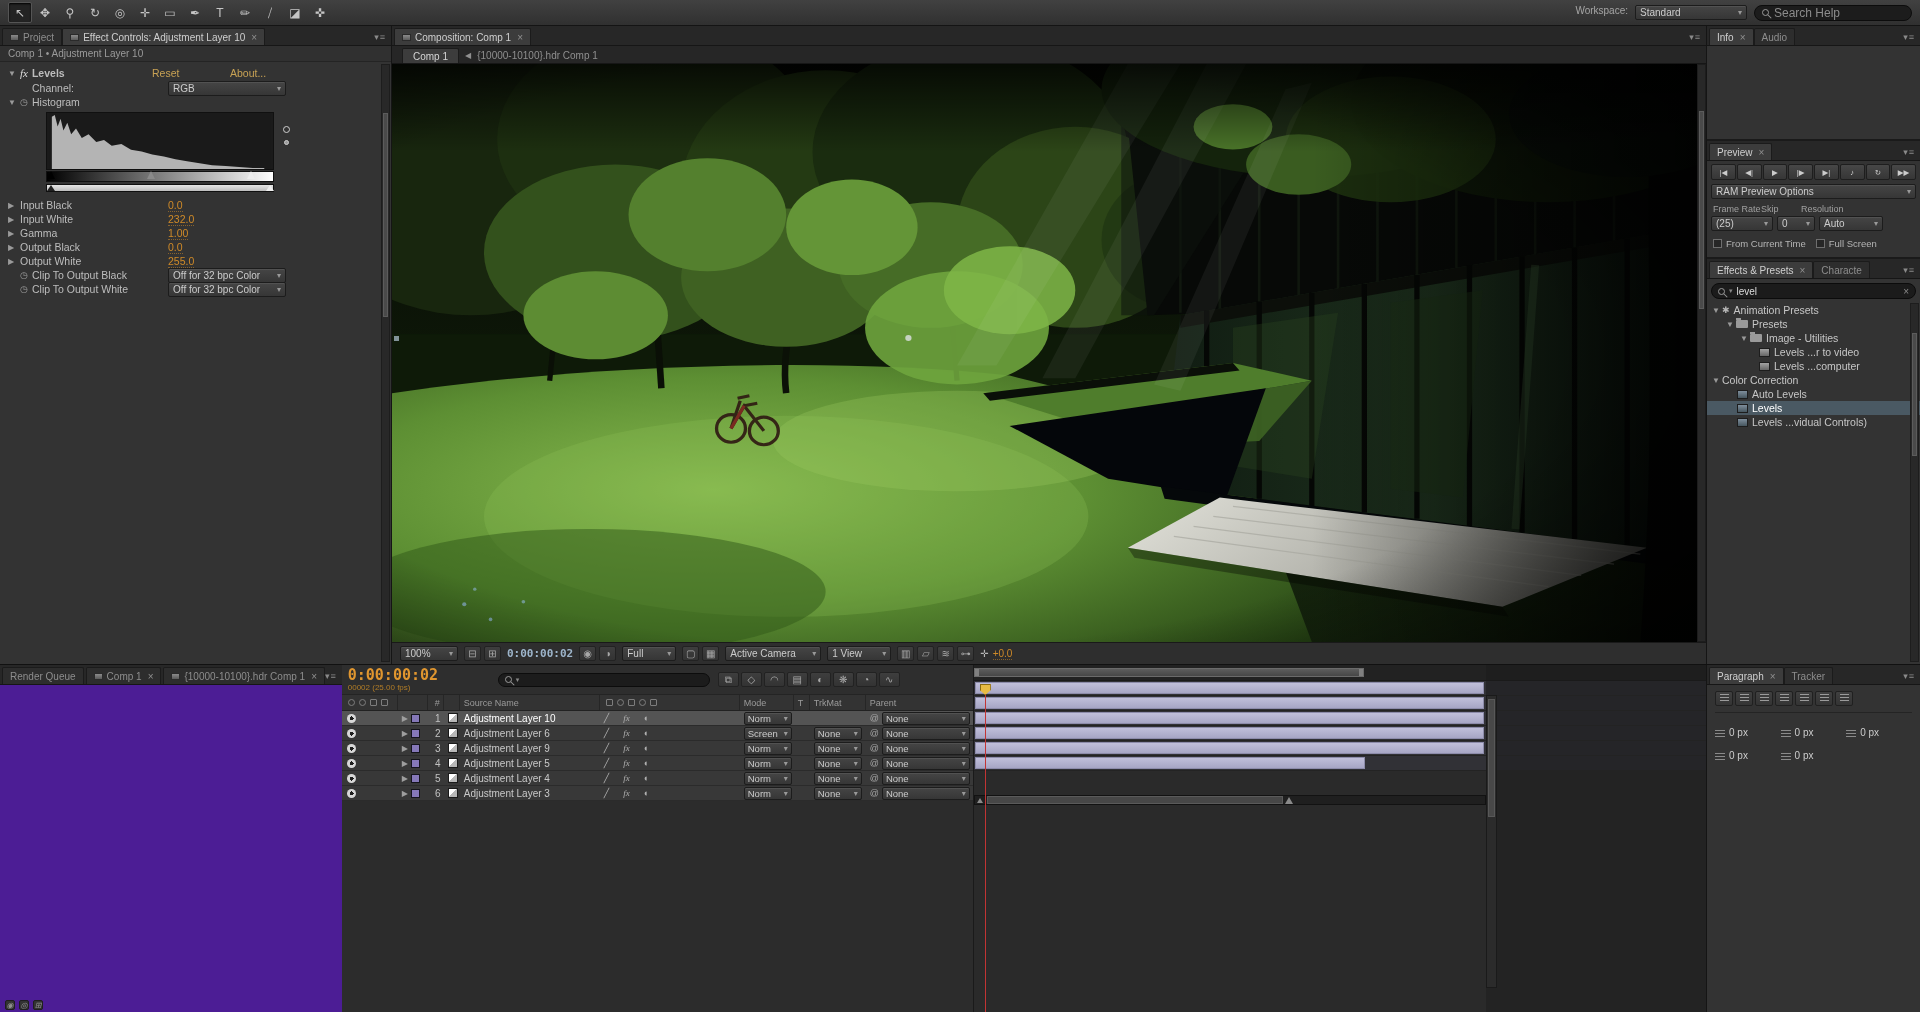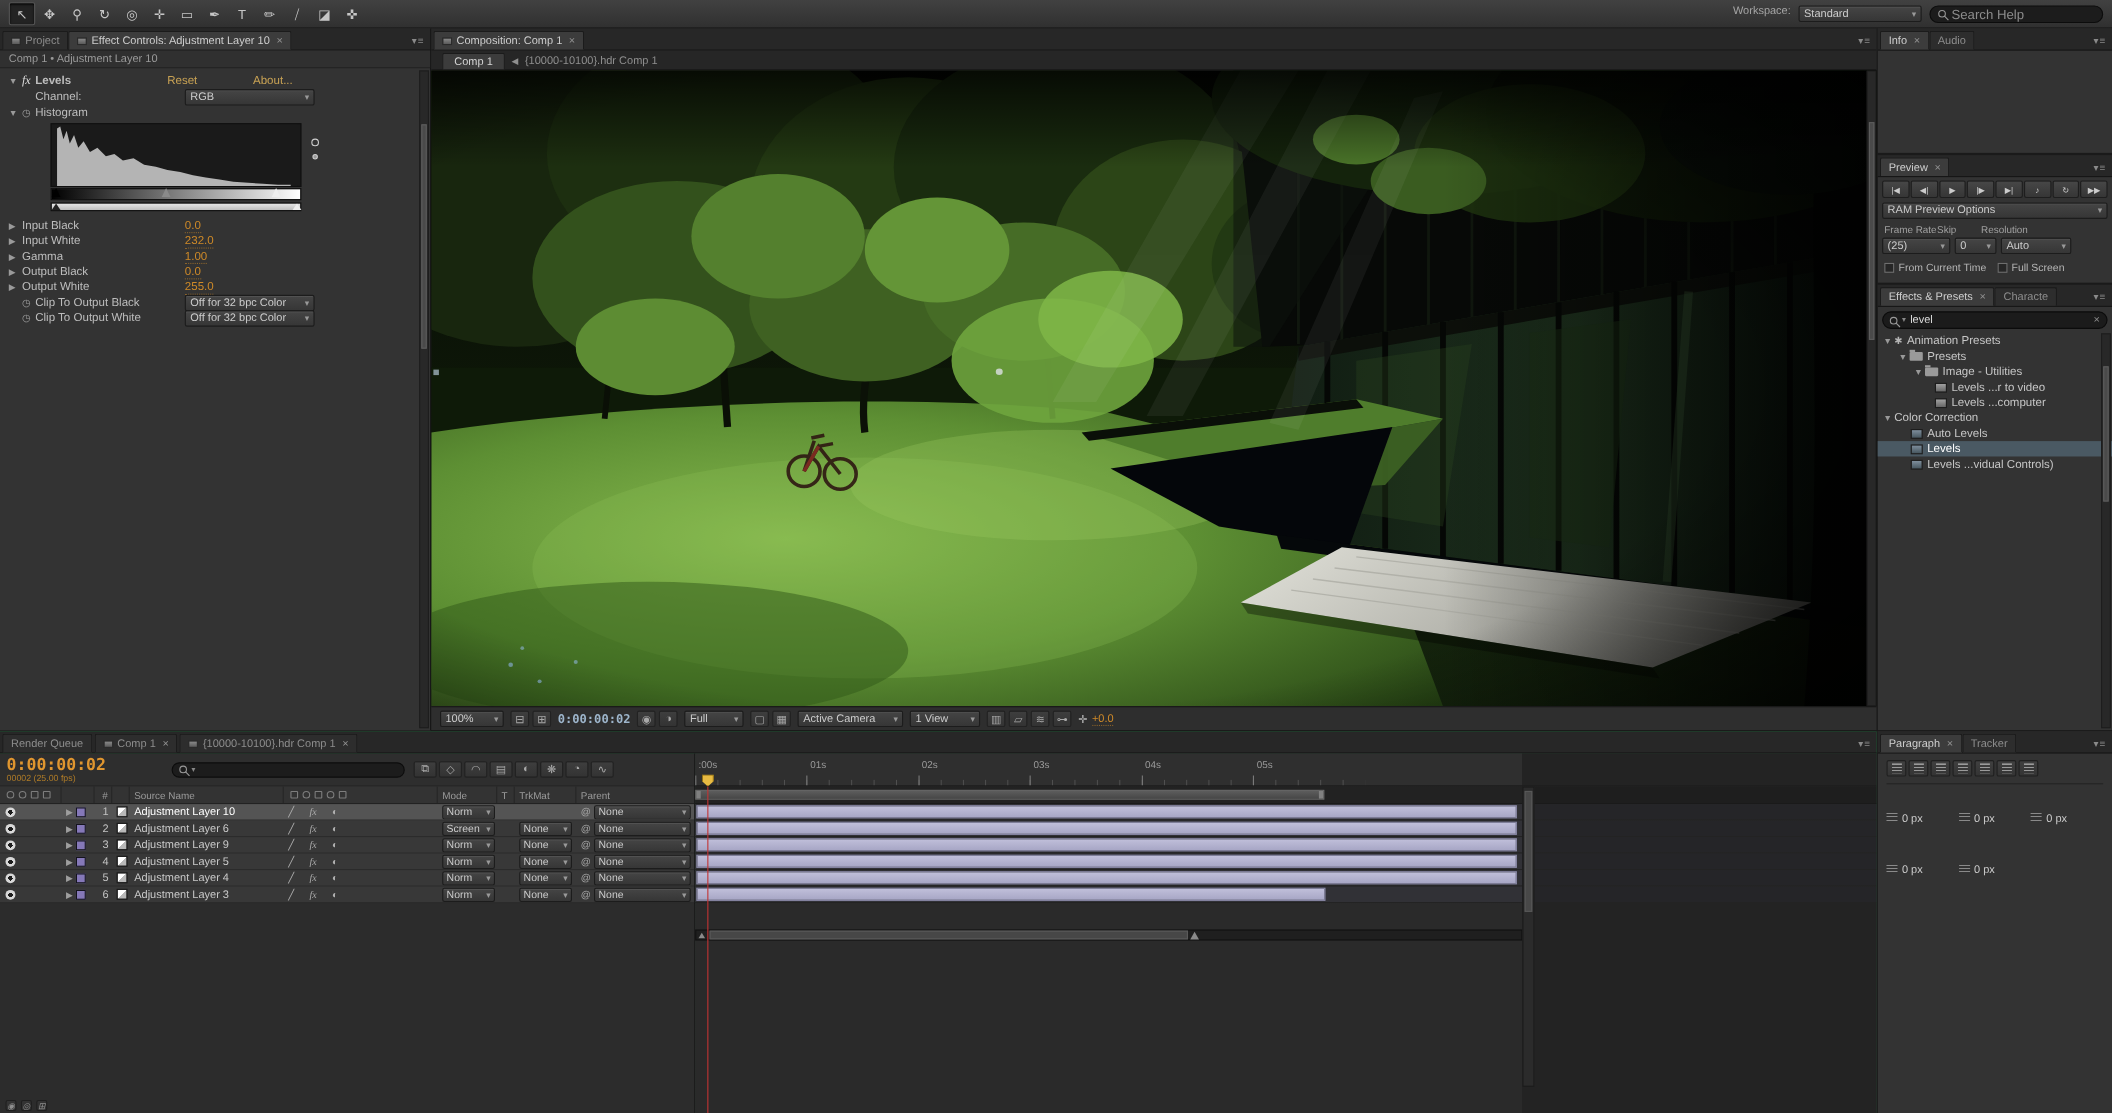--- a/index.html
+++ b/index.html
@@ -113,21 +113,21 @@
   .prow.lv1{padding-left:19px}.prow.lv2{padding-left:33px}.prow.lv3{padding-left:52px}.prow.lv1i{padding-left:30px}
   .prow.selected{background:#4a5963;color:#fff}
   .folder{width:12px;height:8px;background:#9a9a9a;border-radius:1px;position:relative;margin-right:4px;flex:none}
   .folder::before{content:"";position:absolute;top:-2px;left:0;width:5px;height:2px;background:#9a9a9a}
   .star{color:#b5b5b5;font-size:9px;margin-right:4px}
   .fx-chip{width:11px;height:9px;background:linear-gradient(#7e8e9c,#46565f);border:1px solid #1d1d1d;margin-right:4px;flex:none}
   .preset-chip{width:11px;height:9px;background:linear-gradient(#a2a2a2,#666);border:1px solid #1d1d1d;margin-right:4px;flex:none}
 
   
   .bottom{height:348px;flex:none;display:flex;border-top:1px solid #111}
-  .timeline-panel{flex:1;display:flex;flex-direction:column;background:#15803d;position:relative;min-width:0}
+  .timeline-panel{flex:1;display:flex;flex-direction:row;background:#4c1d95;position:relative;min-width:0}
   .tl-tabs{display:flex;align-items:flex-end;gap:2px}
   .tab .x{display:none}.tab .x.closex{display:inline}
   .tab .tabicon{display:none}.tab .tabicon.icon{display:inline-block}
   .tl-body{flex:1;display:flex;min-height:0}
   .tl-left{width:632px;flex:none;display:flex;flex-direction:column;background:#2e2e2e;border-right:1px solid #1a1a1a}
   .tl-ctrl{height:30px;flex:none;display:flex;align-items:center;gap:8px;padding:0 6px;border-bottom:1px solid #242424}
   .tc-block{width:142px;flex:none}
   .tc{color:#e0962f;font:700 15px "DejaVu Sans Mono",monospace;line-height:15px}
   .tc-sub{color:#b07c27;font-size:8px}
   .tl-search{width:212px;height:14px;background:#1c1c1c;border:1px solid #0c0c0c;border-radius:8px;display:flex;align-items:center;gap:4px;padding:0 6px}
@@ -183,21 +183,21 @@
   .tl-vscroll::before{content:"";position:absolute;left:1px;right:1px;top:3px;height:40%;background:#484848;border:1px solid #585858}
 
   
   .paragraph-panel{width:214px;flex:none;border-left:1px solid #151515;background:#333;display:flex;flex-direction:column}
   .para-body{padding:6px 8px}
   .align-row{display:flex;gap:2px;border-bottom:1px solid #242424;padding-bottom:6px}
   .align-btn{width:18px;height:15px;display:flex;align-items:center;justify-content:center;background:linear-gradient(#404040,#343434);
              border:1px solid #202020;border-radius:2px}
   .lines{width:9px;height:9px;background:repeating-linear-gradient(#9a9a9a 0 1px,transparent 1px 3px)}
   .pfields{display:flex;flex-wrap:wrap;padding-top:8px}
-  .pfield{width:33.3%;display:flex;align-items:flex-start;gap:4px;margin:18px 0;font-size:10px;color:#ccc}
+  .pfield{width:33.3%;display:flex;align-items:flex-end;gap:4px;margin:6px 0;font-size:10px;color:#ccc}
   .pico{width:10px;height:8px;background:repeating-linear-gradient(#8a8a8a 0 1px,transparent 1px 3px);flex:none}
 </style>
 </head>
 <body>
 
 <div class="app">
 
   <div class="toolbar">
     <div class="tools">
         <div class="tool active">
@@ -1014,42 +1014,20 @@
                     <span>None</span>
                     <span class="caret">▾</span>
                   </span>
               </span>
             </div>
             </div>
           <div class="tl-left-rest"></div>
         </div>
 
         <div class="tl-right">
-          <div class="ruler">
-            <div class="ticks">
-                <div class="tick">
-                  <span>:00s</span>
-                </div>
-                <div class="tick">
-                  <span>01s</span>
-                </div>
-                <div class="tick">
-                  <span>02s</span>
-                </div>
-                <div class="tick">
-                  <span>03s</span>
-                </div>
-                <div class="tick">
-                  <span>04s</span>
-                </div>
-                <div class="tick">
-                  <span>05s</span>
-                </div>
-              </div>
-          </div>
           <div class="workarea-row">
             <div class="wa"></div>
           </div>
           <div>
               <div class="trow">
               <div class="bar" style="width: 69.5%;"></div>
             </div>
               <div class="trow">
               <div class="bar" style="width: 69.5%;"></div>
             </div>

